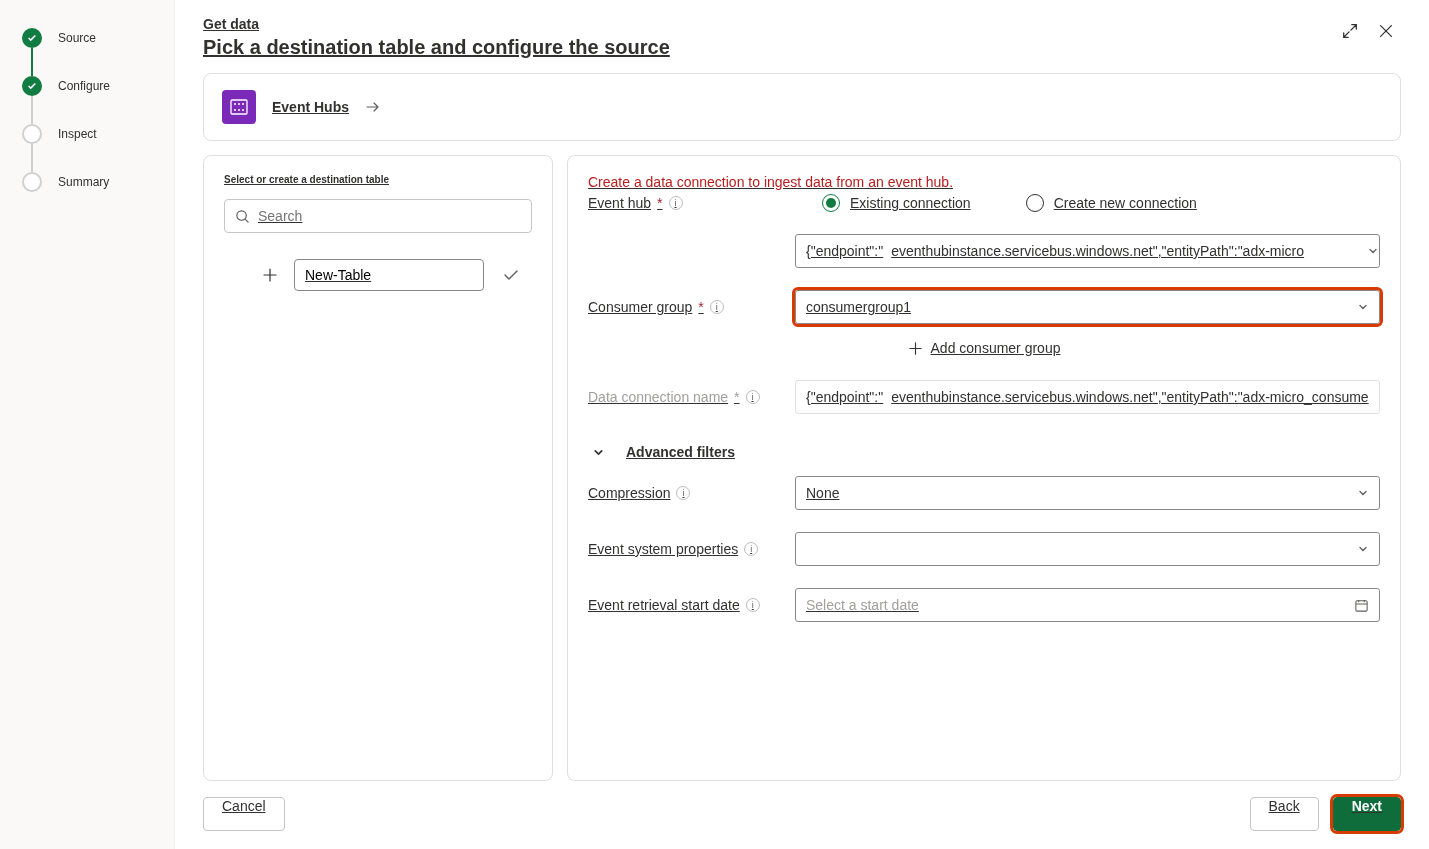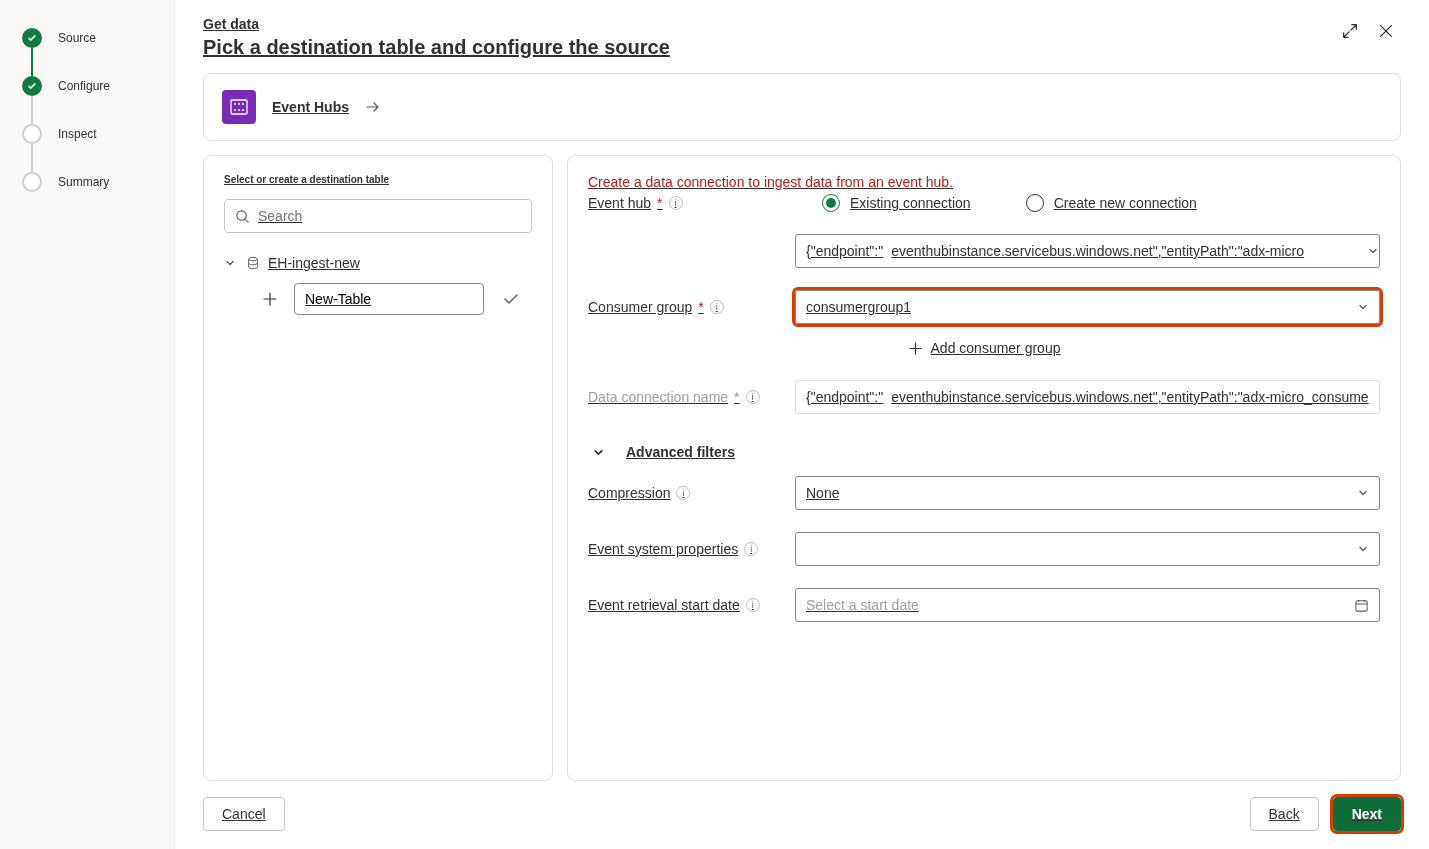--- a/index.html
+++ b/index.html
@@ -106,21 +106,21 @@
   .muted-combo .prefix, .muted-combo .val { color:#a19f9d; }
   .hl-red { outline:3px solid #d83b01; outline-offset:0; border-radius:3px;}
   .add-link { display:flex; align-items:center; justify-content:center; gap:8px; color:#323130; cursor:pointer; margin:-6px 0 24px 0;}
   .section-toggle { display:flex; align-items:center; gap:21px; font-weight:600; padding:8px 0 16px 4px;}
   .chev-ic { display:inline-block; transform:rotate(0deg);}
   .ph { color:#a19f9d; }
   .caret-down { color:#605e5c; }
   .cal-ic { color:#605e5c; }
   
   .footer { display:flex; justify-content:space-between; padding-top:16px; }
-  .btn { height:34px; padding:0 18px; border-radius:4px; font-size:14px; cursor:pointer; display:flex; align-items:center; }
+  .btn { height:34px; padding:0 18px; border-radius:4px; font-size:14px; cursor:pointer; display:flex; align-items:flex-start; }
   .btn.default { background:#fff; border:1px solid #c8c6c4; }
   .btn.primary { background:#0f6c3b; border:1px solid #0f6c3b; color:#fff; font-weight:600;}
   .btn.primary.hl { outline:3px solid #d83b01; outline-offset:0;}
   .footer-right { display:flex; gap:14px; }
   svg { display:block; }
 </style>
 </head>
 <body>
 
 <div class="sidebar">
@@ -195,35 +195,20 @@
     <div class="pane left">
       <div class="pane-title">Select or create a destination table</div>
       <div class="search-box">
         <span>
           <svg width="15" height="15" viewBox="0 0 16 16">
               <circle cx="7" cy="7" r="5" fill="none" stroke="#605e5c" stroke-width="1.3"></circle>
               <path d="M11 11l3 3" stroke="#605e5c" stroke-width="1.3" stroke-linecap="round"></path>
             </svg>
         </span>
         <input placeholder="Search" style="">
-      </div>
-      <div class="tree-row">
-        <span class="chev">
-          <svg width="12" height="12" viewBox="0 0 12 12">
-              <path d="M3 4.5L6 7.5 9 4.5" stroke="#605e5c" stroke-width="1.3" fill="none" stroke-linecap="round"></path>
-            </svg>
-        </span>
-        <span class="db-icon">
-          <svg width="14" height="14" viewBox="0 0 16 16">
-              <ellipse cx="8" cy="3.5" rx="5" ry="2" fill="none" stroke="#605e5c" stroke-width="1.1"></ellipse>
-              <path d="M3 3.5v9c0 1.1 2.2 2 5 2s5-.9 5-2v-9" fill="none" stroke="#605e5c" stroke-width="1.1"></path>
-              <path d="M3 8c0 1.1 2.2 2 5 2s5-.9 5-2" fill="none" stroke="#605e5c" stroke-width="1.1"></path>
-            </svg>
-        </span>
-        <span>EH-ingest-new</span>
       </div>
       <div class="new-table-row">
         <span class="plus-btn">
           <svg width="16" height="16" viewBox="0 0 16 16">
               <path d="M8 2v12M2 8h12" stroke="#323130" stroke-width="1.2" stroke-linecap="round"></path>
             </svg>
         </span>
         <input class="table-input" value="New-Table" style="">
         <span class="check-btn">
           <svg width="18" height="18" viewBox="0 0 18 18">

